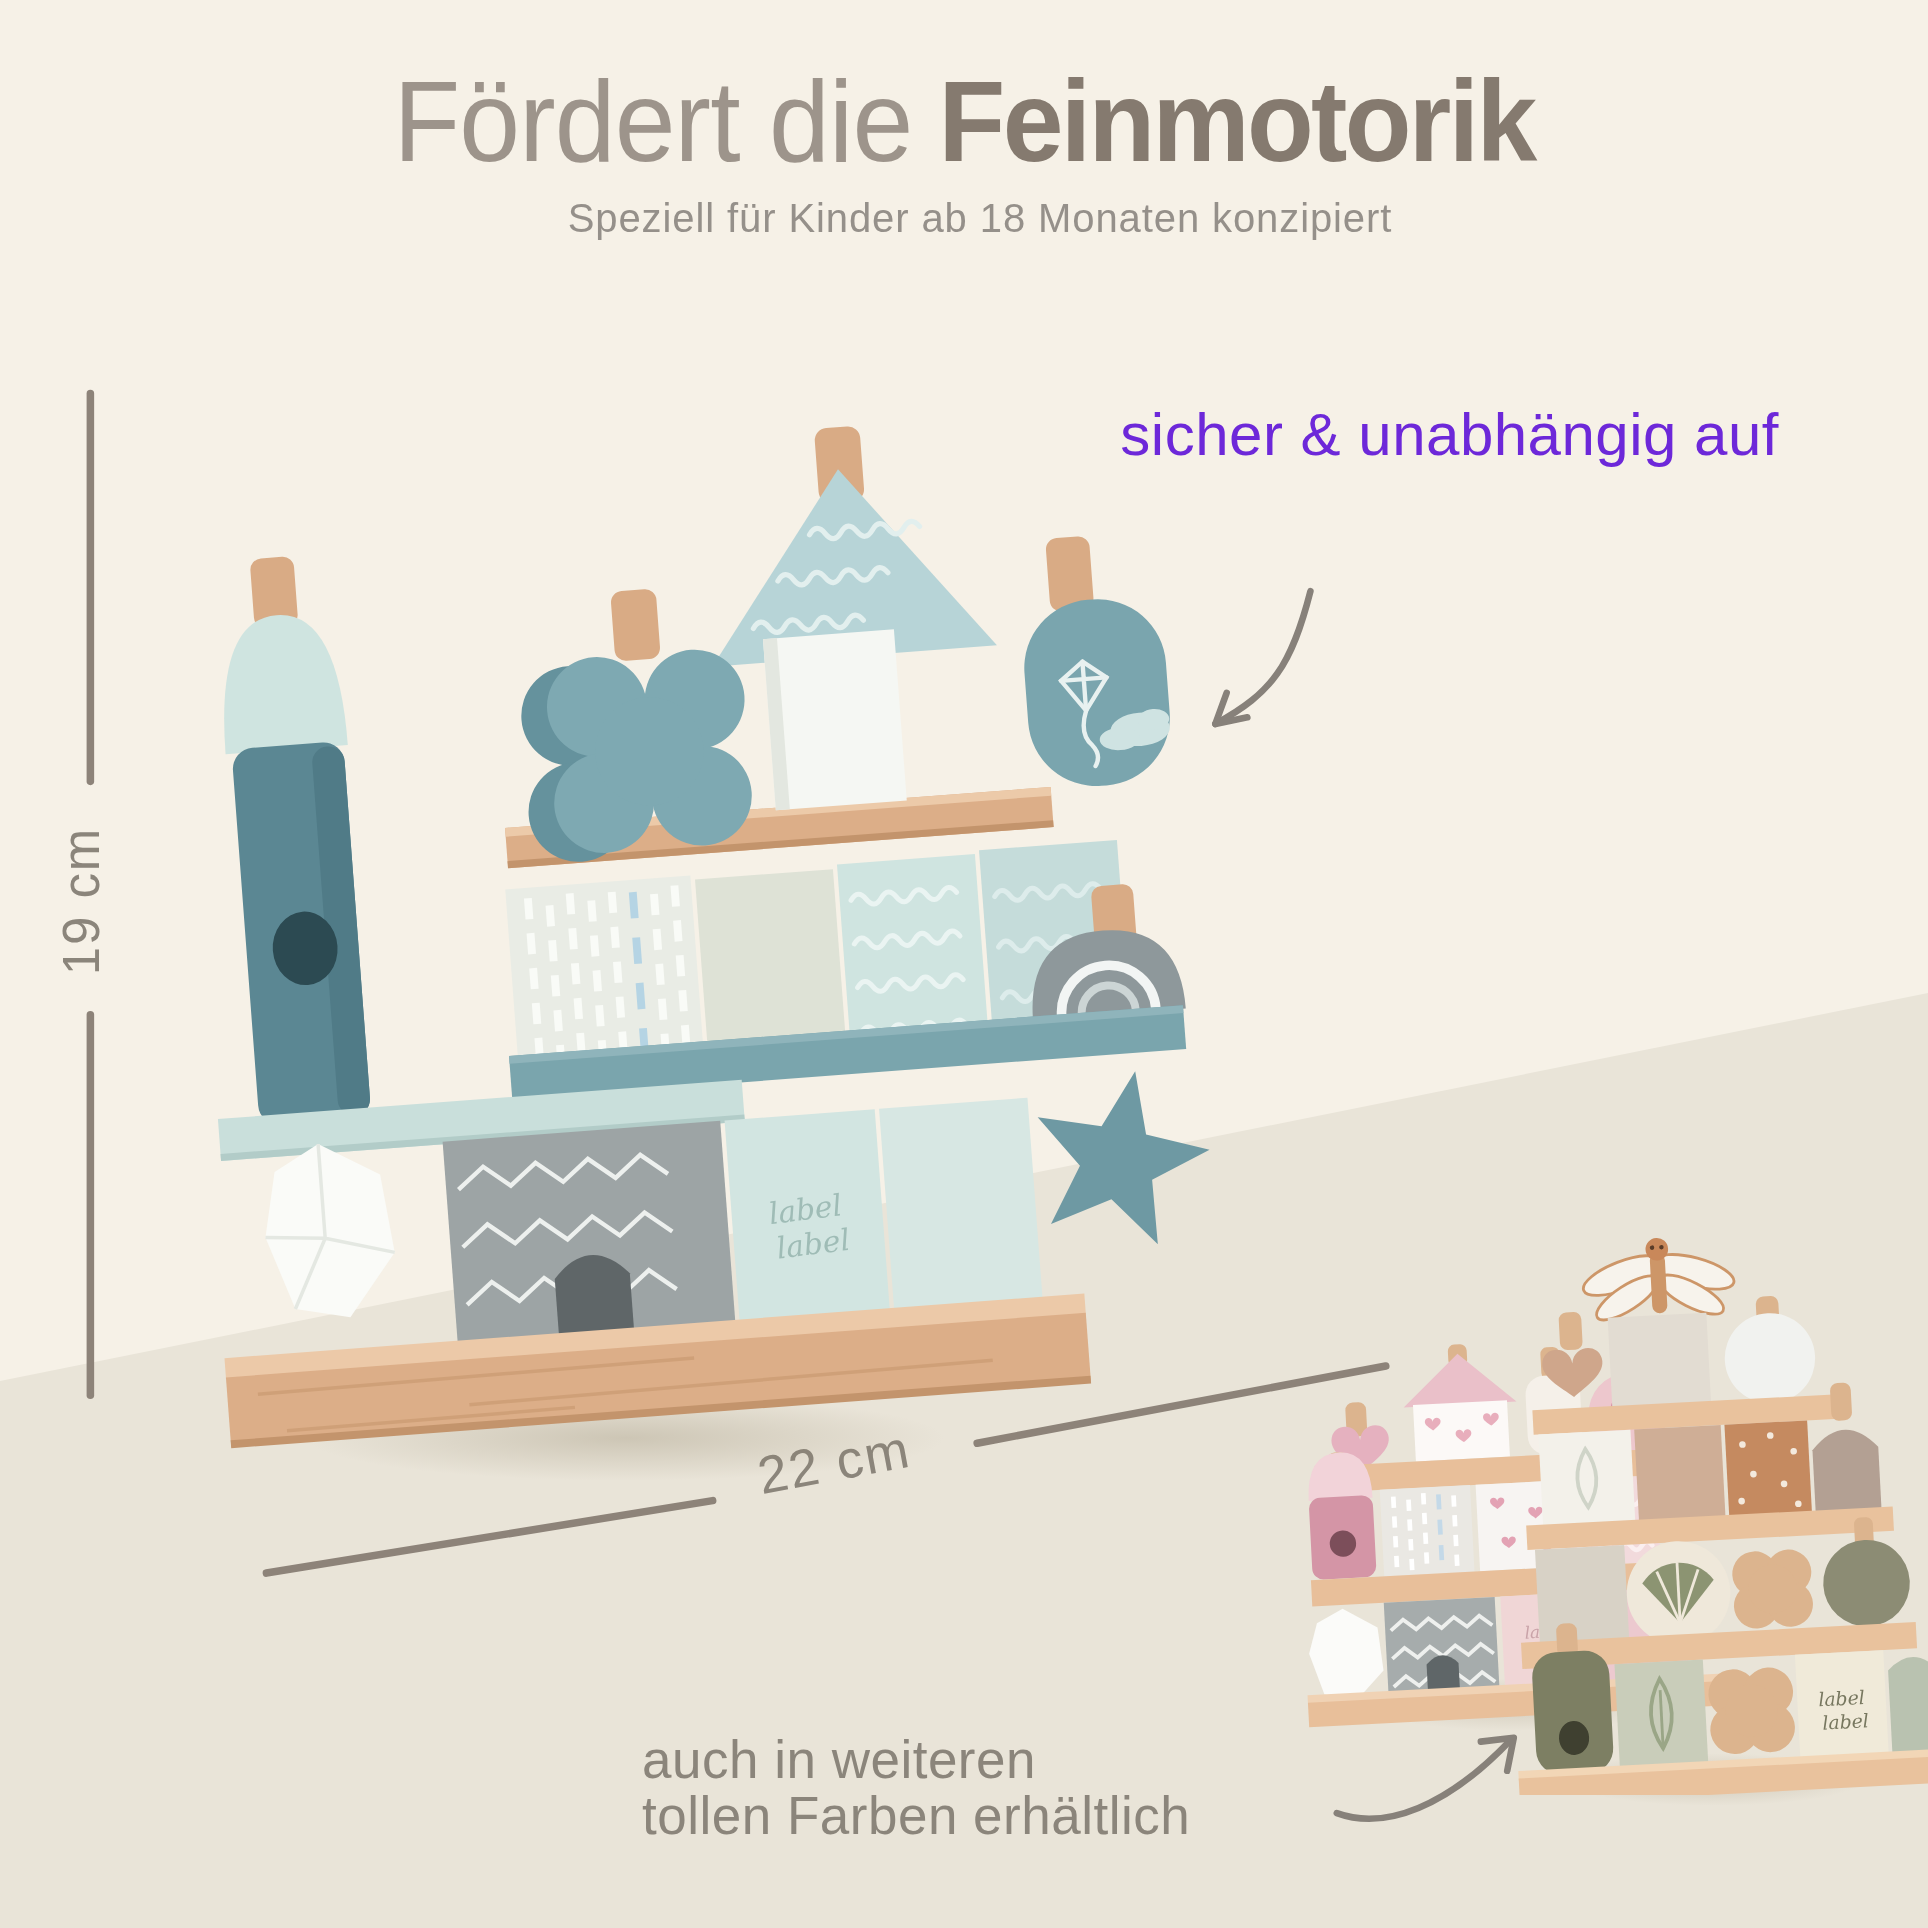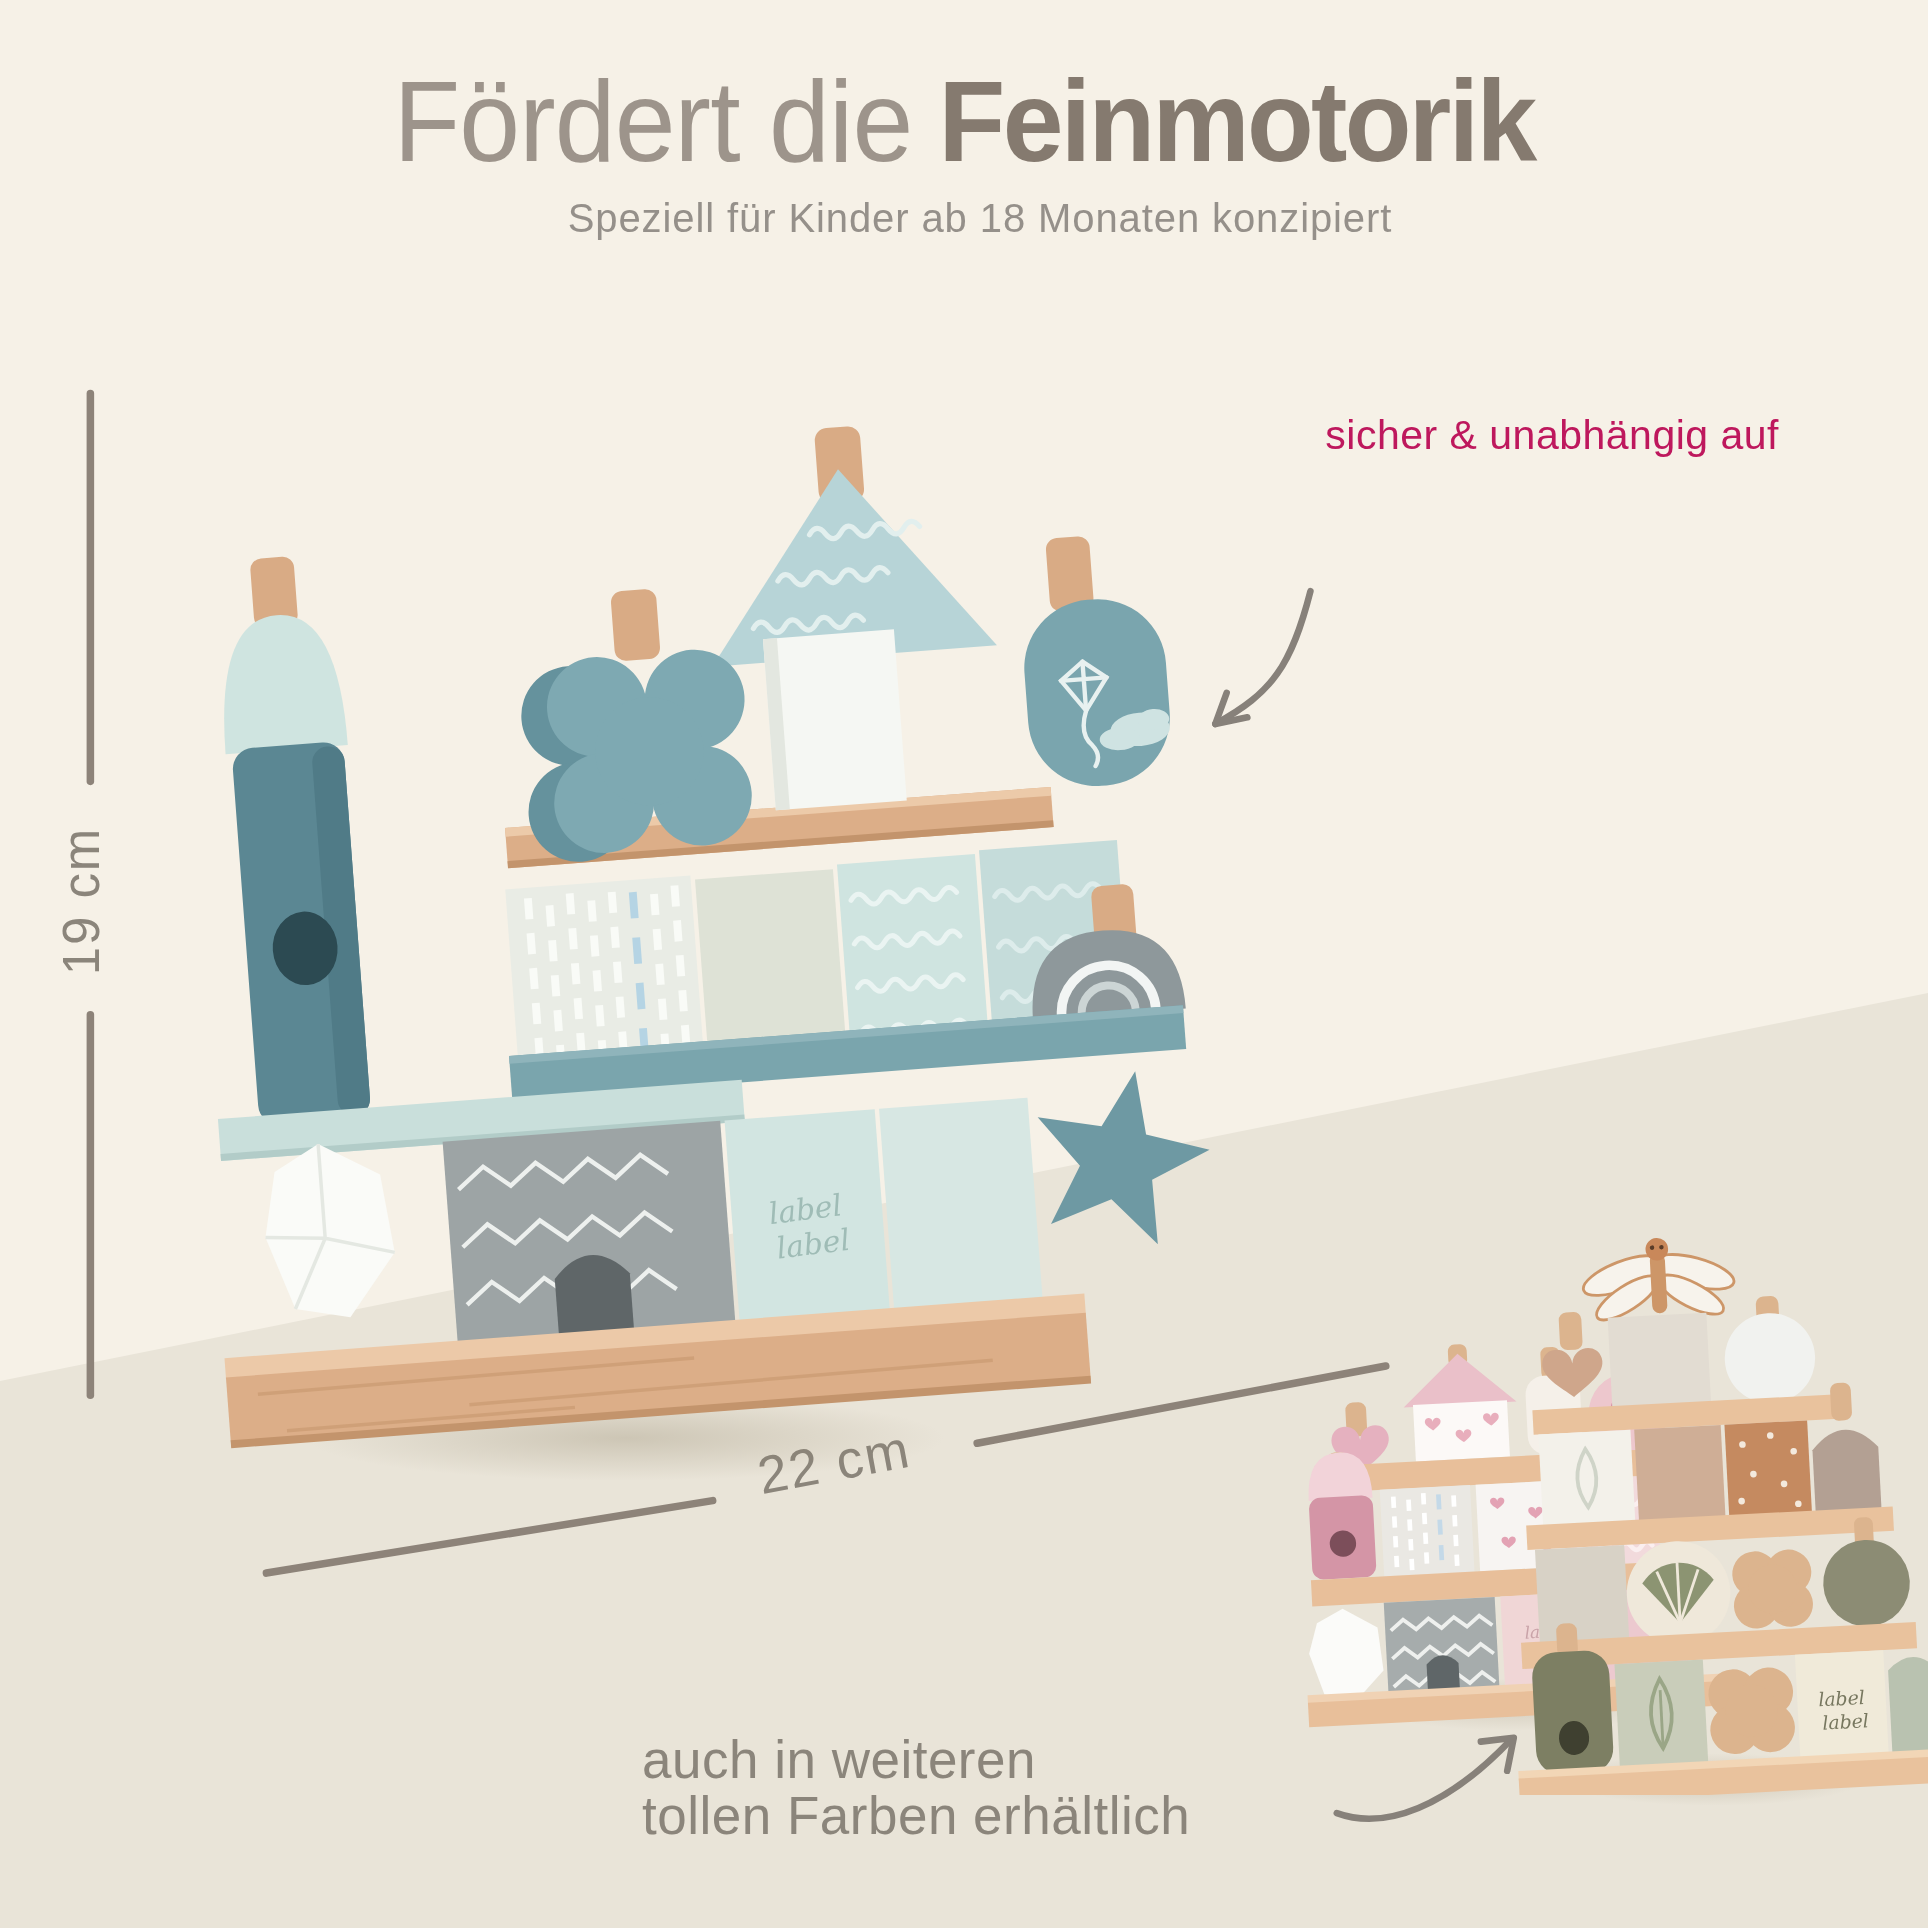--- a/index.html
+++ b/index.html
@@ -23,21 +23,21 @@
   }
   #heading .light{font-weight:400;color:#9d948b;}
   #heading .bold{font-weight:700;color:#857a6f;margin-left:.24em;letter-spacing:-2.8px;}
   #subheading{
     left:0;top:196px;width:1872px;text-align:center;
     font-size:40px;font-weight:400;color:#95908a;letter-spacing:0.9px;margin-left:44px;
   }
   
   #safety-note{
     right:149px;top:405px;text-align:right;
-    font-size:41px;line-height:60px;color:#be185d;letter-spacing:0.5px;
+    font-size:60px;line-height:60px;color:#6d28d9;letter-spacing:0.5px;
   }
   #variants-note{
     left:642px;top:1716px;text-align:left;
     font-size:53px;line-height:56px;color:#8b857b;letter-spacing:0.5px;margin-top:16px;
   }
   
   #dim-height-label{
     left:81px;top:901px;font-size:51px;color:#8b857b;letter-spacing:1.9px;
     transform:translate(-50%,-50%) rotate(-90deg);white-space:nowrap;
   }

